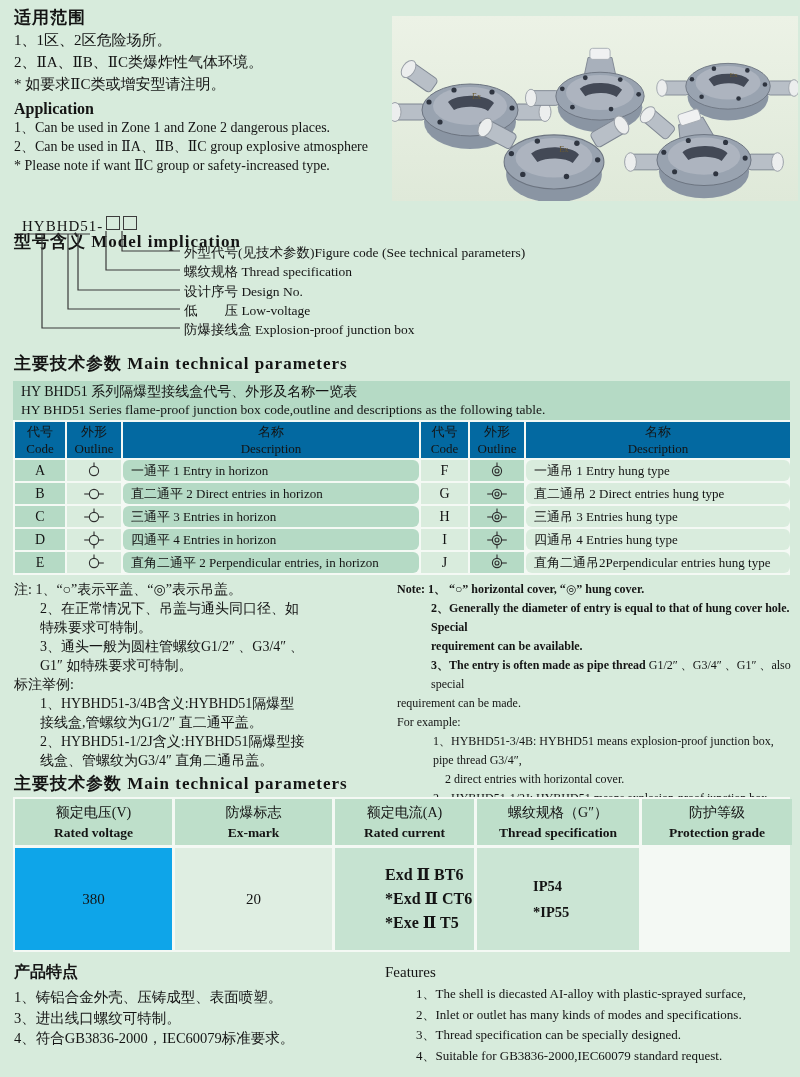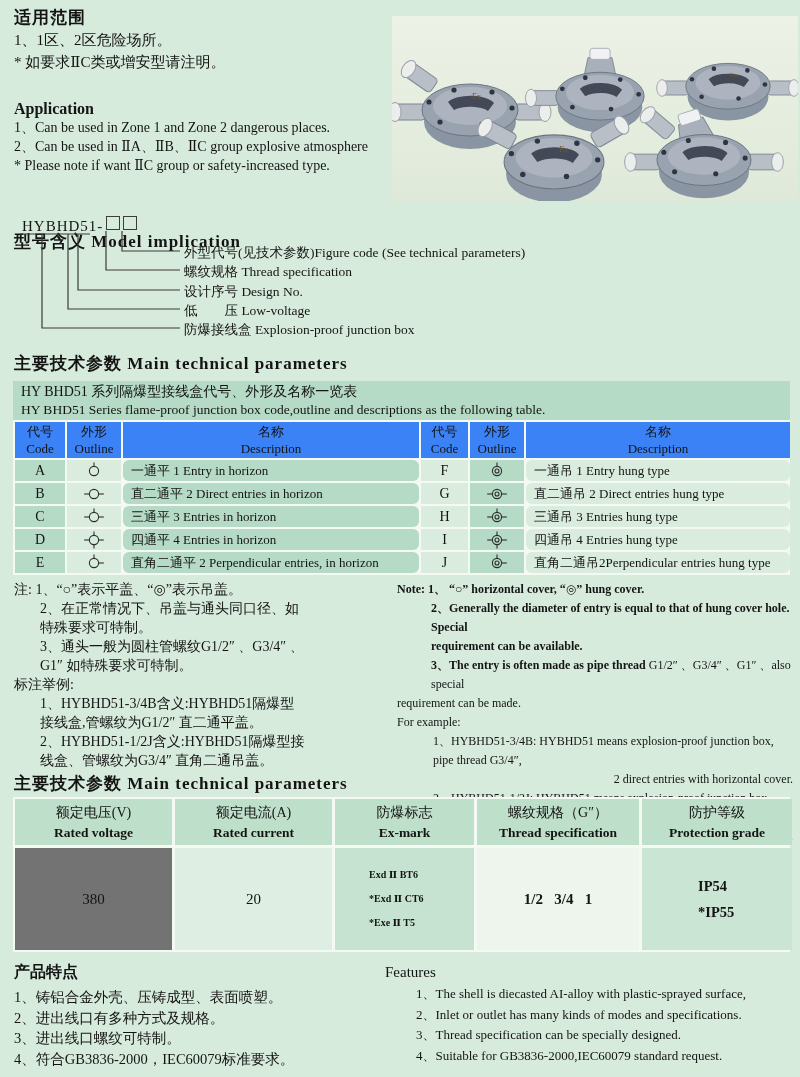--- a/index.html
+++ b/index.html
@@ -28,71 +28,72 @@
   .model-lines{position:absolute;left:0;top:0;stroke:#3a3a3a;stroke-width:1.2;fill:none;}
   .mlabel{position:absolute;left:170px;font-size:13.5px;white-space:nowrap;}
 
   
   #t1-title{left:14px;top:352px;}
   #t1-band{left:13px;top:381px;width:761px;background:#b5dac5;padding:2px 8px;}
   #t1-band .cn{font-size:14px;line-height:18px;}
   #t1-band .en{font-size:13.5px;line-height:18px;}
   #t1{left:13px;top:420px;width:777px;background:#f4f9f4;padding:2px;display:grid;
       grid-template-columns:50px 54px 296px 47px 54px 264px;gap:2px;box-sizing:border-box;}
-  .t1h{background:#3b82f6;text-align:center;font-size:13px;line-height:17px;height:36px;display:flex;flex-direction:column;justify-content:center;}
+  .t1h{background:#0369a1;text-align:center;font-size:13px;line-height:17px;height:36px;display:flex;flex-direction:column;justify-content:center;}
   .t1c{height:21px;display:flex;align-items:center;font-size:13px;}
   .t1c.code{justify-content:center;font-size:14px;}
   .t1c.icon{justify-content:center;}
   .t1c.desc{padding-left:8px;border-radius:6px;}
   .gcell{background:#b5dac5;}
   .lcell{background:#d9ecdd;}
   .outline-svg{width:26px;height:18px;stroke:#2e2e2e;stroke-width:1.1;}
 
   
   #notes-cn{left:14px;top:580px;width:376px;font-size:14px;line-height:19px;}
   #notes-en{left:397px;top:580px;width:396px;font-size:12px;line-height:19px;}
   .ind26{padding-left:26px;}
   .bold{font-weight:bold;}
   .nrow{white-space:nowrap;}
   #notes-en .i34{padding-left:34px;}
   #notes-en .i36{padding-left:36px;}
-  #notes-en .i48{padding-left:48px;text-align:right;}
+  #notes-en .i48{padding-left:48px;}
 
   
   #t2-title{left:14px;top:772px;}
   #t2{left:13px;top:797px;width:777px;background:#f4f9f4;padding:2px;display:grid;
       grid-template-columns:157px 157px 139px 162px 150px;gap:3px;box-sizing:border-box;}
   .t2h{background:#bedfca;text-align:center;height:46px;display:flex;flex-direction:column;justify-content:center;}
   .t2h .cn{font-size:14px;line-height:21px;}
   .t2h .en{font-size:13.5px;font-weight:bold;line-height:20px;}
   .t2d{height:102px;display:flex;flex-direction:column;justify-content:center;align-items:center;font-size:15px;}
-  .t2d.c0{background:#737373;}
+  .t2d.c0{background:#0ea5e9;}
   .t2d.c1{background:#dfeee2;}
   .t2d.c2{background:#c6e3d1;align-items:flex-start;padding-left:34px;box-sizing:border-box;}
   .t2d.c3{background:#edf5ec;white-space:pre;font-weight:bold;}
   .t2d.c4{background:#cbe5d4;align-items:flex-start;padding-left:56px;box-sizing:border-box;}
-  .t2d .vl{line-height:24px;font-weight:bold;font-size:10px;}
+  .t2d .vl{line-height:24px;font-weight:bold;font-size:16px;margin-left:16px;}
   .t2d .vl2{line-height:26px;font-weight:bold;font-size:14.5px;}
 
   
   #features-cn{left:14px;top:962px;width:368px;}
   #features-cn .ln{font-size:14.5px;line-height:20.5px;}
   #features-en{left:385px;top:964px;width:408px;}
   #features-en h3{font-size:15px;font-weight:normal;margin:0 0 3px 0;}
   #features-en .ln{font-size:13px;line-height:20.5px;margin-left:31px;}
   #features-cn h3{font-size:16px;font-weight:bold;margin:0 0 4px 0;}
 </style>
 </head>
 <body>
 
 <div id="page">
 
   <div class="abs" id="scope">
     <h2 class="sec">适用范围</h2>
     <div class="ln">1、1区、2区危险场所。</div>
+    <div class="ln">2、ⅡA、ⅡB、ⅡC类爆炸性气体环境。</div>
     <div class="ln">* 如要求ⅡC类或增安型请注明。</div>
   </div>
 
   <div class="abs" id="application">
     <h2 class="sec-en">Application</h2>
     <div class="ln">1、Can be used in Zone 1 and Zone 2 dangerous places.</div>
     <div class="ln">2、Can be used in ⅡA、ⅡB、ⅡC group explosive  atmosphere</div>
     <div class="ln">* Please note if want ⅡC group or safety-increased type.</div>
   </div>
 
@@ -354,54 +355,52 @@
     <div class="i48">perpendicular entries with hung cover.</div>
   </div>
 
   <h2 class="sec abs" id="t2-title">主要技术参数 Main technical parameters</h2>
   <div class="abs" id="t2">
     <div class="t2h">
         <div class="cn">额定电压(V)</div>
         <div class="en">Rated voltage</div>
       </div>
     <div class="t2h">
+        <div class="cn">防爆标志</div>
+        <div class="en">Ex-mark</div>
+      </div>
+    <div class="t2h">
         <div class="cn">额定电流(A)</div>
         <div class="en">Rated current</div>
-      </div>
-    <div class="t2h">
-        <div class="cn">防爆标志</div>
-        <div class="en">Ex-mark</div>
       </div>
     <div class="t2h">
         <div class="cn">螺纹规格（G″）</div>
         <div class="en">Thread specification</div>
       </div>
     <div class="t2h">
         <div class="cn">防护等级</div>
         <div class="en">Protection grade</div>
       </div>
 
     <div class="t2d c0">380</div>
     <div class="t2d c1">20</div>
     <div class="t2d c2">
       <div class="vl">Exd Ⅱ BT6</div>
       <div class="vl">*Exd Ⅱ CT6</div>
       <div class="vl">*Exe Ⅱ T5</div>
     </div>
-    <div class="t2d c3">1/2   3/4   1</div>
     <div class="t2d c4">
       <div class="vl2">IP54</div>
       <div class="vl2">*IP55</div>
     </div>
   </div>
 
   <div class="abs" id="features-cn">
     <h3>产品特点</h3>
     <div class="ln">1、铸铝合金外壳、压铸成型、表面喷塑。</div>
-    <div class="ln">2、进出线口有多种方式及规格。</div>
     <div class="ln">3、进出线口螺纹可特制。</div>
     <div class="ln">4、符合GB3836-2000，IEC60079标准要求。</div>
   </div>
   <div class="abs" id="features-en">
     <h3>Features</h3>
     <div class="ln">1、The shell is diecasted AI-alloy with plastic-sprayed surface,</div>
     <div class="ln">2、Inlet or outlet has many kinds of modes and specifications.</div>
     <div class="ln">3、Thread specification can be specially designed.</div>
     <div class="ln">4、Suitable for GB3836-2000,IEC60079 standard request.</div>
   </div>

